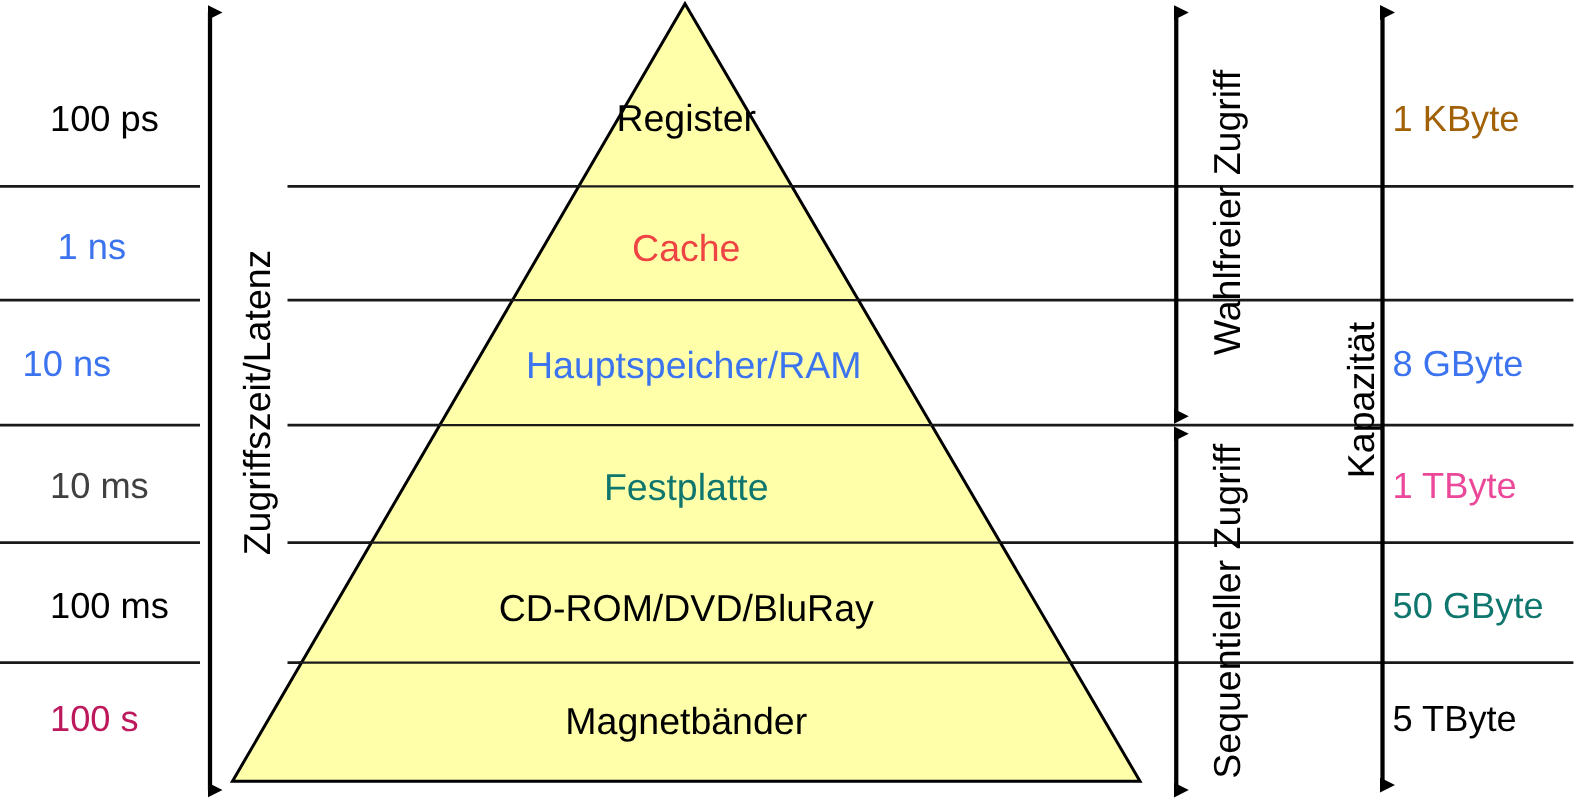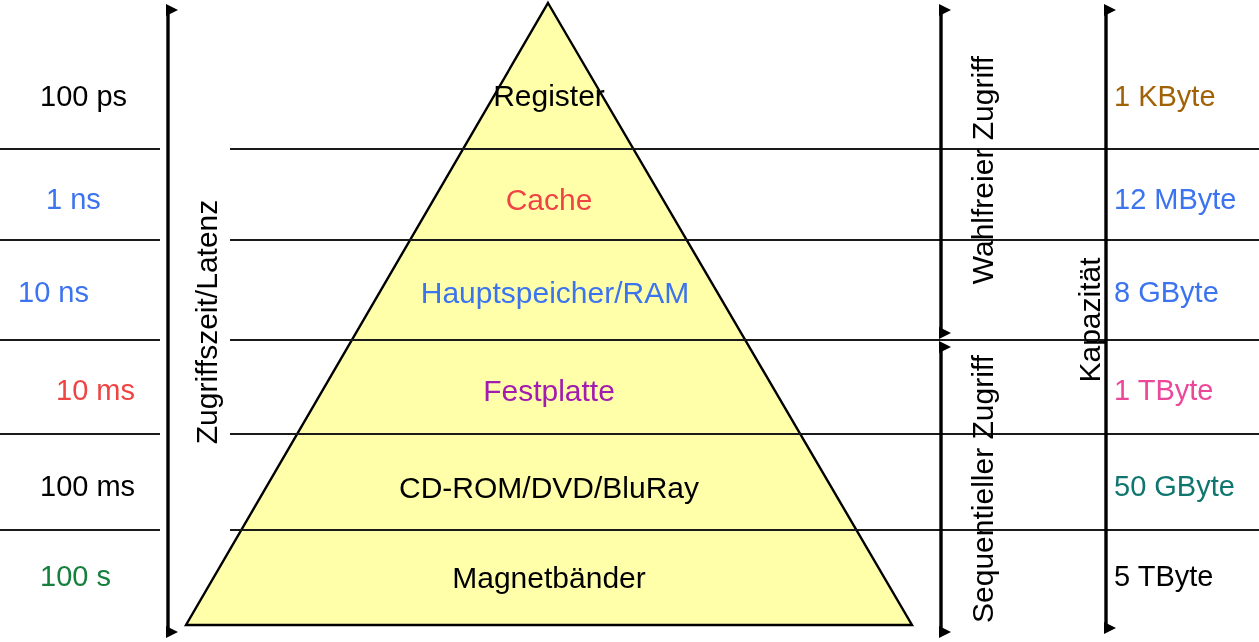--- a/index.html
+++ b/index.html
@@ -101,38 +101,37 @@
 
     <line x1="941" y1="10" x2="941" y2="333" stroke="#000000" stroke-width="3.4" marker-start="url(#arrUp)" marker-end="url(#arrDown)"></line>
     <line x1="941" y1="347" x2="941" y2="632" stroke="#000000" stroke-width="3.4" marker-start="url(#arrUp)" marker-end="url(#arrDown)"></line>
 
     <line x1="1106" y1="10" x2="1106" y2="628" stroke="#000000" stroke-width="3.4" marker-start="url(#arrUp)" marker-end="url(#arrDown)"></line>
   </svg>
 
   <div class="scale-label" style="left:40px; top:96px; color:#000000;">100 ps</div>
   <div class="scale-label" style="left:18px; top:199px; color:#3c73ef;margin-left:28px;">1 ns</div>
   <div class="scale-label" style="left:18px; top:292px; color:#3c73ef;">10 ns</div>
-  <div class="scale-label" style="left:40px; top:390px; color:#ef4444;margin-left:16px;">10 ms</div>
+  <div class="scale-label" style="left:40px; top:390px; color:#404040;">10 ms</div>
   <div class="scale-label" style="left:40px; top:486px; color:#000000;">100 ms</div>
-  <div class="scale-label" style="left:40px; top:576px; color:#15803d;">100 s</div>
+  <div class="scale-label" style="left:40px; top:576px; color:#be185d;">100 s</div>
 
   <div class="axis-title rot" style="left:207px; top:322px;">Zugriffszeit/Latenz</div>
 
   <div class="tier-label" style="left:549px; top:96px; color:#000000;">Register</div>
   <div class="tier-label" style="left:549px; top:200px; color:#ef4444;">Cache</div>
   <div class="tier-label" style="left:555px; top:293px; color:#3c73ef;">Hauptspeicher/RAM</div>
-  <div class="tier-label" style="left:549px; top:391px; color:#a21caf;">Festplatte</div>
+  <div class="tier-label" style="left:549px; top:391px; color:#0f766e;">Festplatte</div>
   <div class="tier-label" style="left:549px; top:488px; color:#000000;">CD-ROM/DVD/BluRay</div>
   <div class="tier-label" style="left:549px; top:578px; color:#000000;">Magnetbänder</div>
 
   <div class="axis-title rot" style="left:983px; top:170px;">Wahlfreier Zugriff</div>
   <div class="axis-title rot" style="left:983px; top:489px;">Sequentieller Zugriff</div>
 
   <div class="axis-title rot" style="left:1090px; top:320px;">Kapazität</div>
 
   <div class="scale-label" style="left:1114px; top:96px; color:#a16207;">1 KByte</div>
-  <div class="scale-label" style="left:1114px; top:199px; color:#3c73ef;">12 MByte</div>
   <div class="scale-label" style="left:1114px; top:292px; color:#3c73ef;">8 GByte</div>
   <div class="scale-label" style="left:1114px; top:390px; color:#ec4899;">1 TByte</div>
   <div class="scale-label" style="left:1114px; top:486px; color:#0f766e;">50 GByte</div>
   <div class="scale-label" style="left:1114px; top:576px; color:#000000;">5 TByte</div>
 
 </div>
 
 </body></html>

